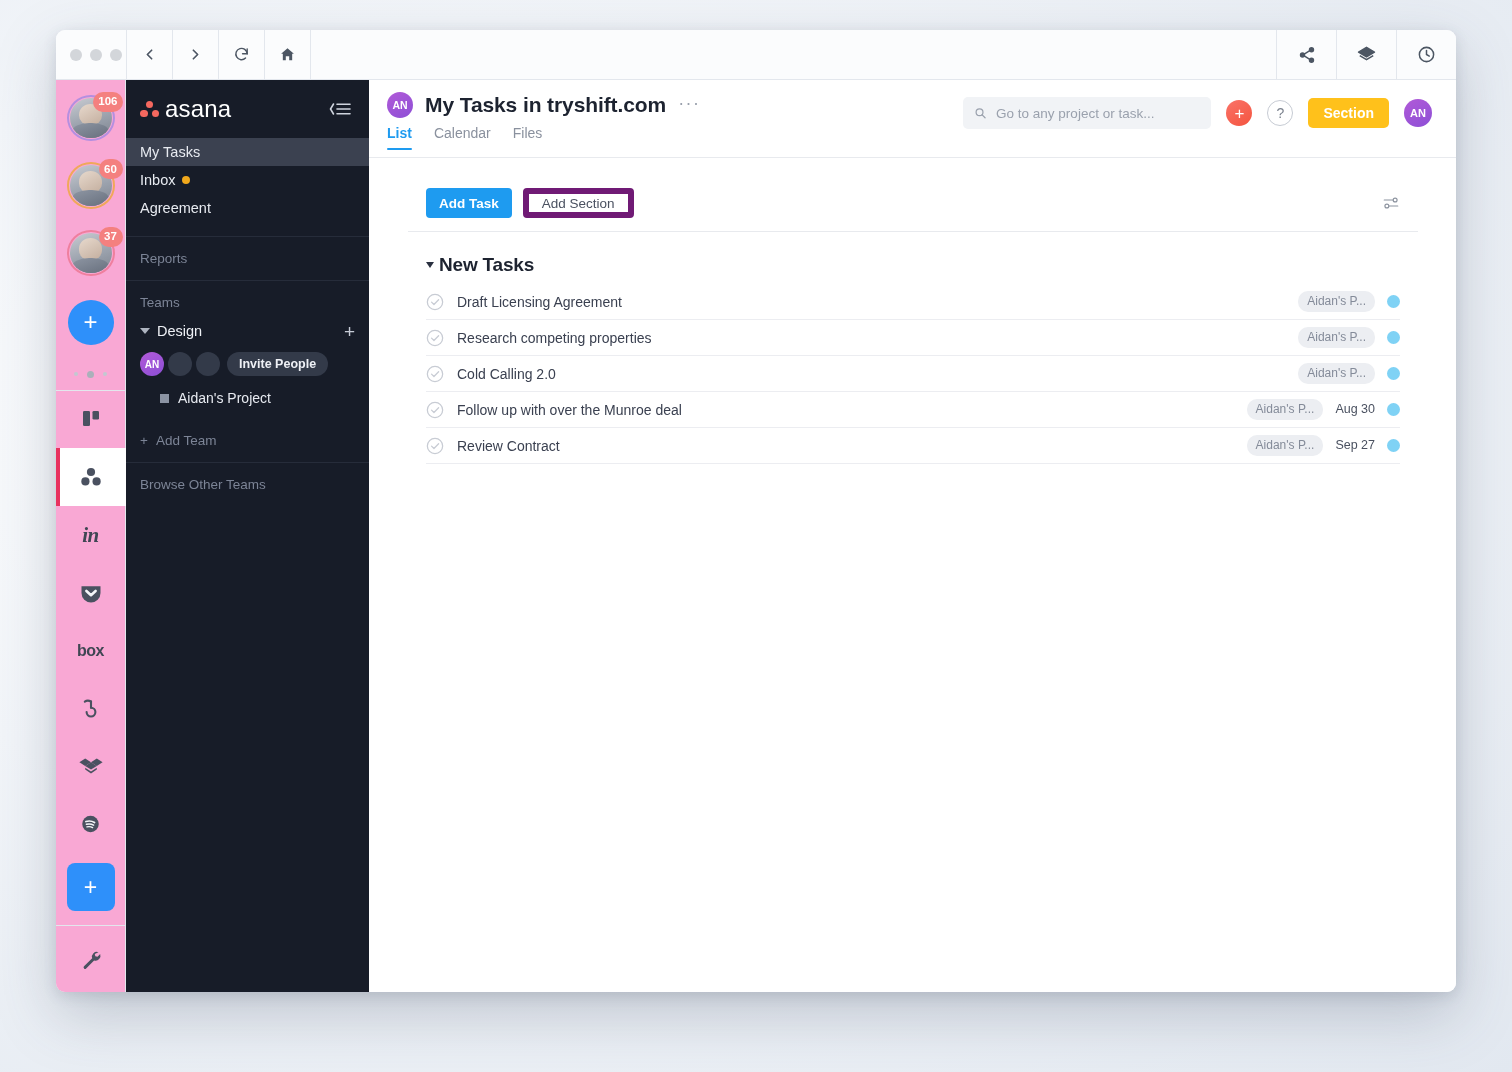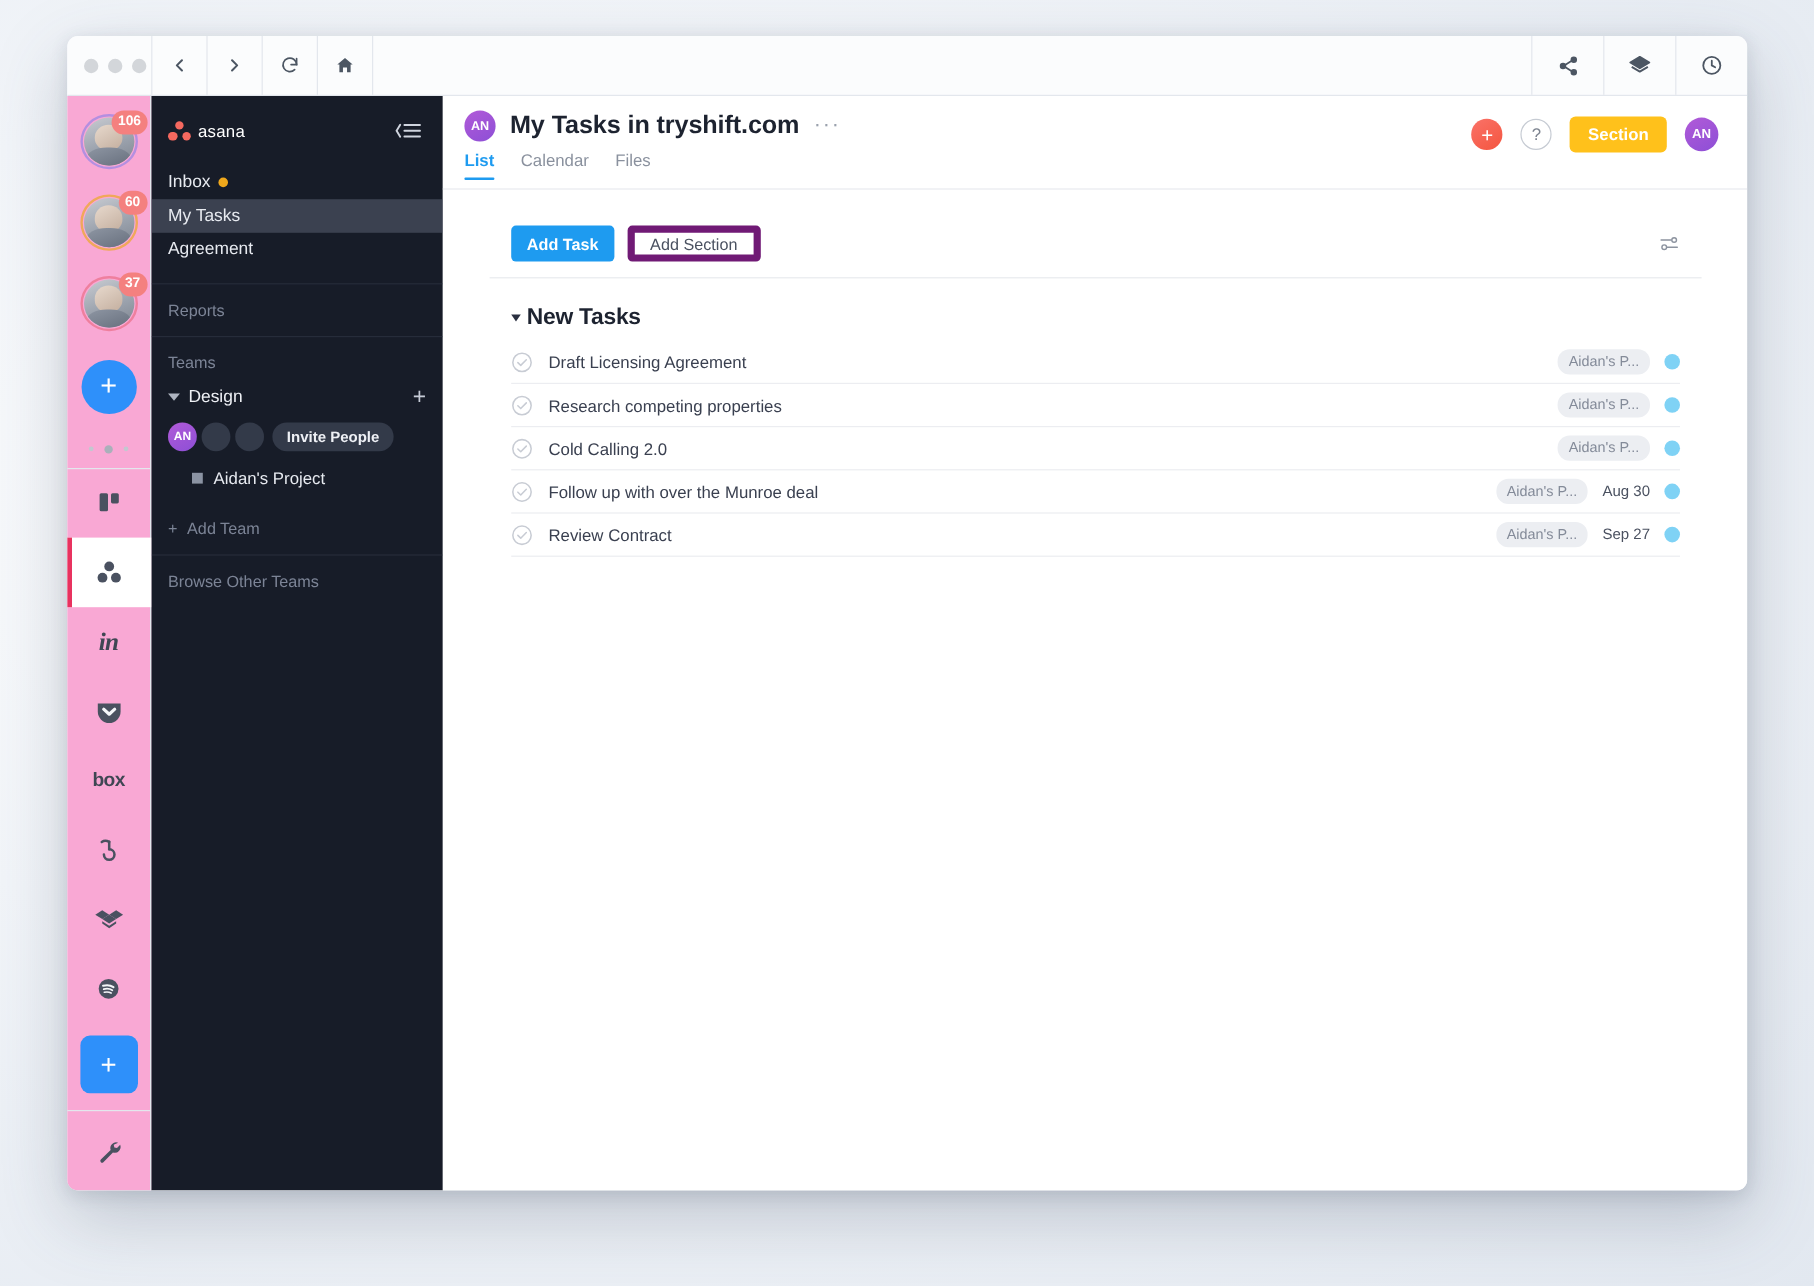--- a/index.html
+++ b/index.html
@@ -156,21 +156,21 @@
     display: flex; align-items: center;
     padding: 0 16px 0 14px;
     gap: 8px;
   }
   #logo { display: flex; align-items: center; gap: 6px; }
   #logomark { width: 19px; height: 17px; position: relative; }
   #logomark i { position: absolute; width: 7.5px; height: 7.5px; border-radius: 50%; background: #f5685f; display:block;}
   #logomark i:nth-child(1){ left: 5.8px; top: 0; }
   #logomark i:nth-child(2){ left: 0; top: 9px; }
   #logomark i:nth-child(3){ left: 11.5px; top: 9px; }
-  #logotext { font-size: 14px; color: #fff; letter-spacing: 0.2px; font-weight: 400; text-align: right;}
+  #logotext { font-size: 24px; color: #fff; letter-spacing: 0.2px; font-weight: 400; text-align: right;}
   #collapse { margin-left: auto; display: flex; align-items: center; gap: 2px; color:#cfd4de; }
 
   .sbitem {
     height: 28px; display: flex; align-items: center;
     padding: 0 14px; font-size: 14.5px; color: #e7eaf0;
   }
   .sbitem.sel { background: #3b4150; }
   .dot-orange { width: 8px; height: 8px; border-radius: 50%; background: #f0a81c; margin-left: 7px; display:block;}
   .sbsection { border-top: 1px solid #262c3a; margin-top: 14px; padding-top: 14px; }
   .sbcaption { font-size: 13.5px; color: #7c8496; padding: 0 14px; margin-bottom: 9px; }
@@ -469,26 +469,26 @@
         <div id="collapse">
           <svg width="26" height="18" viewBox="0 0 26 18" fill="none" stroke="currentColor" stroke-width="1.6" stroke-linecap="round">
             <polyline points="6.5 4 3.5 9 6.5 14"></polyline>
             <line x1="10" y1="4.2" x2="23" y2="4.2"></line>
             <line x1="10" y1="9" x2="23" y2="9"></line>
             <line x1="10" y1="13.8" x2="23" y2="13.8"></line>
           </svg>
         </div>
       </div>
 
+      <div class="sbitem sel">
+        <span>My Tasks</span>
+      </div>
       <div class="sbitem">
         <span>Inbox</span>
         <span class="dot-orange"></span>
-      </div>
-      <div class="sbitem sel">
-        <span>My Tasks</span>
       </div>
       <div class="sbitem">
         <span>Agreement</span>
       </div>
 
 
       <div class="sbsection">
         <div class="sbcaption" style="margin-bottom:0">Reports</div>
       </div>
 
@@ -534,20 +534,27 @@
             <span id="titledots">···</span>
           </div>
           <div id="tabs">
             <div class="tab active">List</div>
             <div class="tab">Calendar</div>
             <div class="tab">Files</div>
           </div>
         </div>
 
         <div id="topright">
+          <div id="search">
+            <svg width="14" height="14" viewBox="0 0 24 24" fill="none" stroke="#9aa1ad" stroke-width="2.3" stroke-linecap="round">
+                <circle cx="10.5" cy="10.5" r="6.5"></circle>
+                <line x1="15.5" y1="15.5" x2="21" y2="21"></line>
+              </svg>
+            <input id="searchinput" placeholder="Go to any project or task..." style="">
+          </div>
           <div id="plusbtn">
             <span>+</span>
           </div>
           <div id="helpbtn">
             <span>?</span>
           </div>
           <div id="upgrade">Section</div>
           <div id="useravatar">AN</div>
         </div>
       </div>

